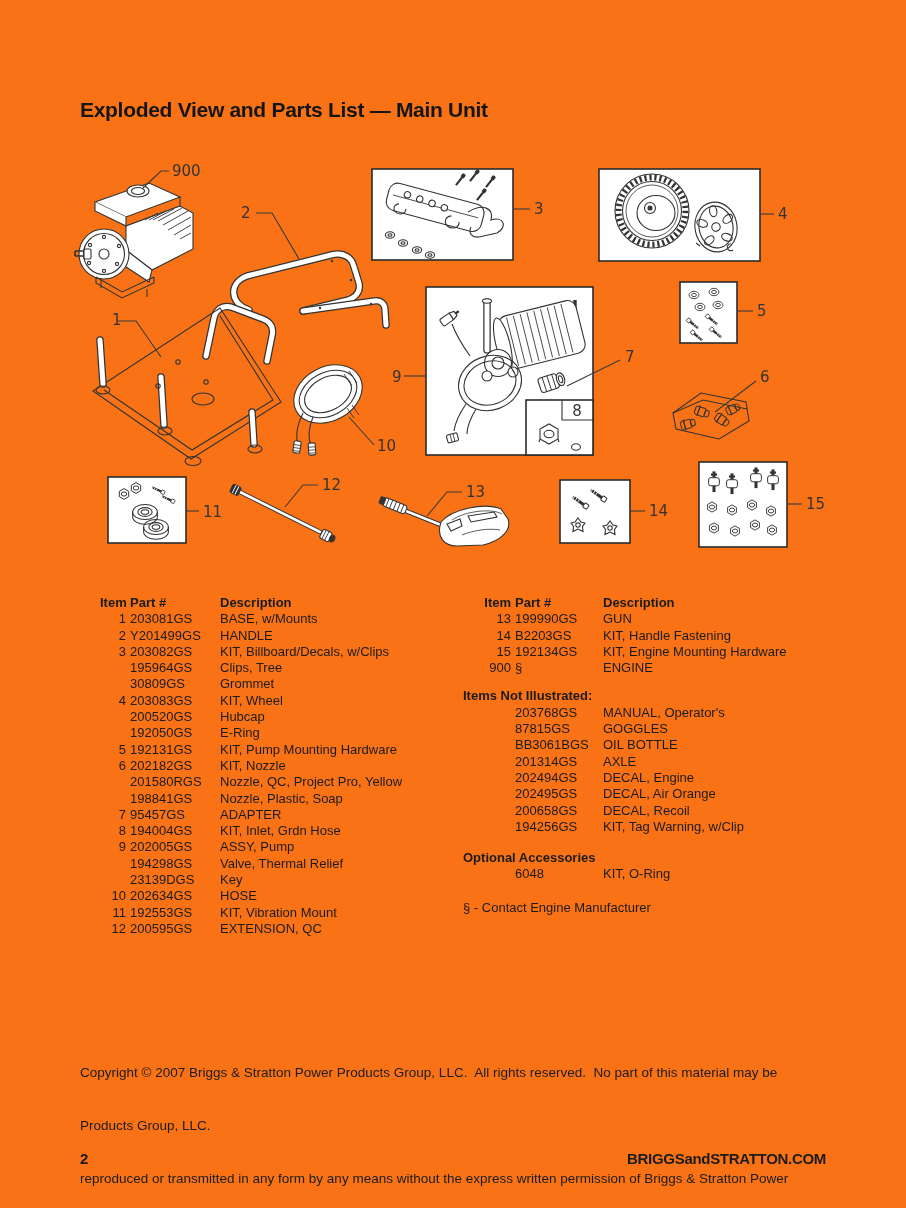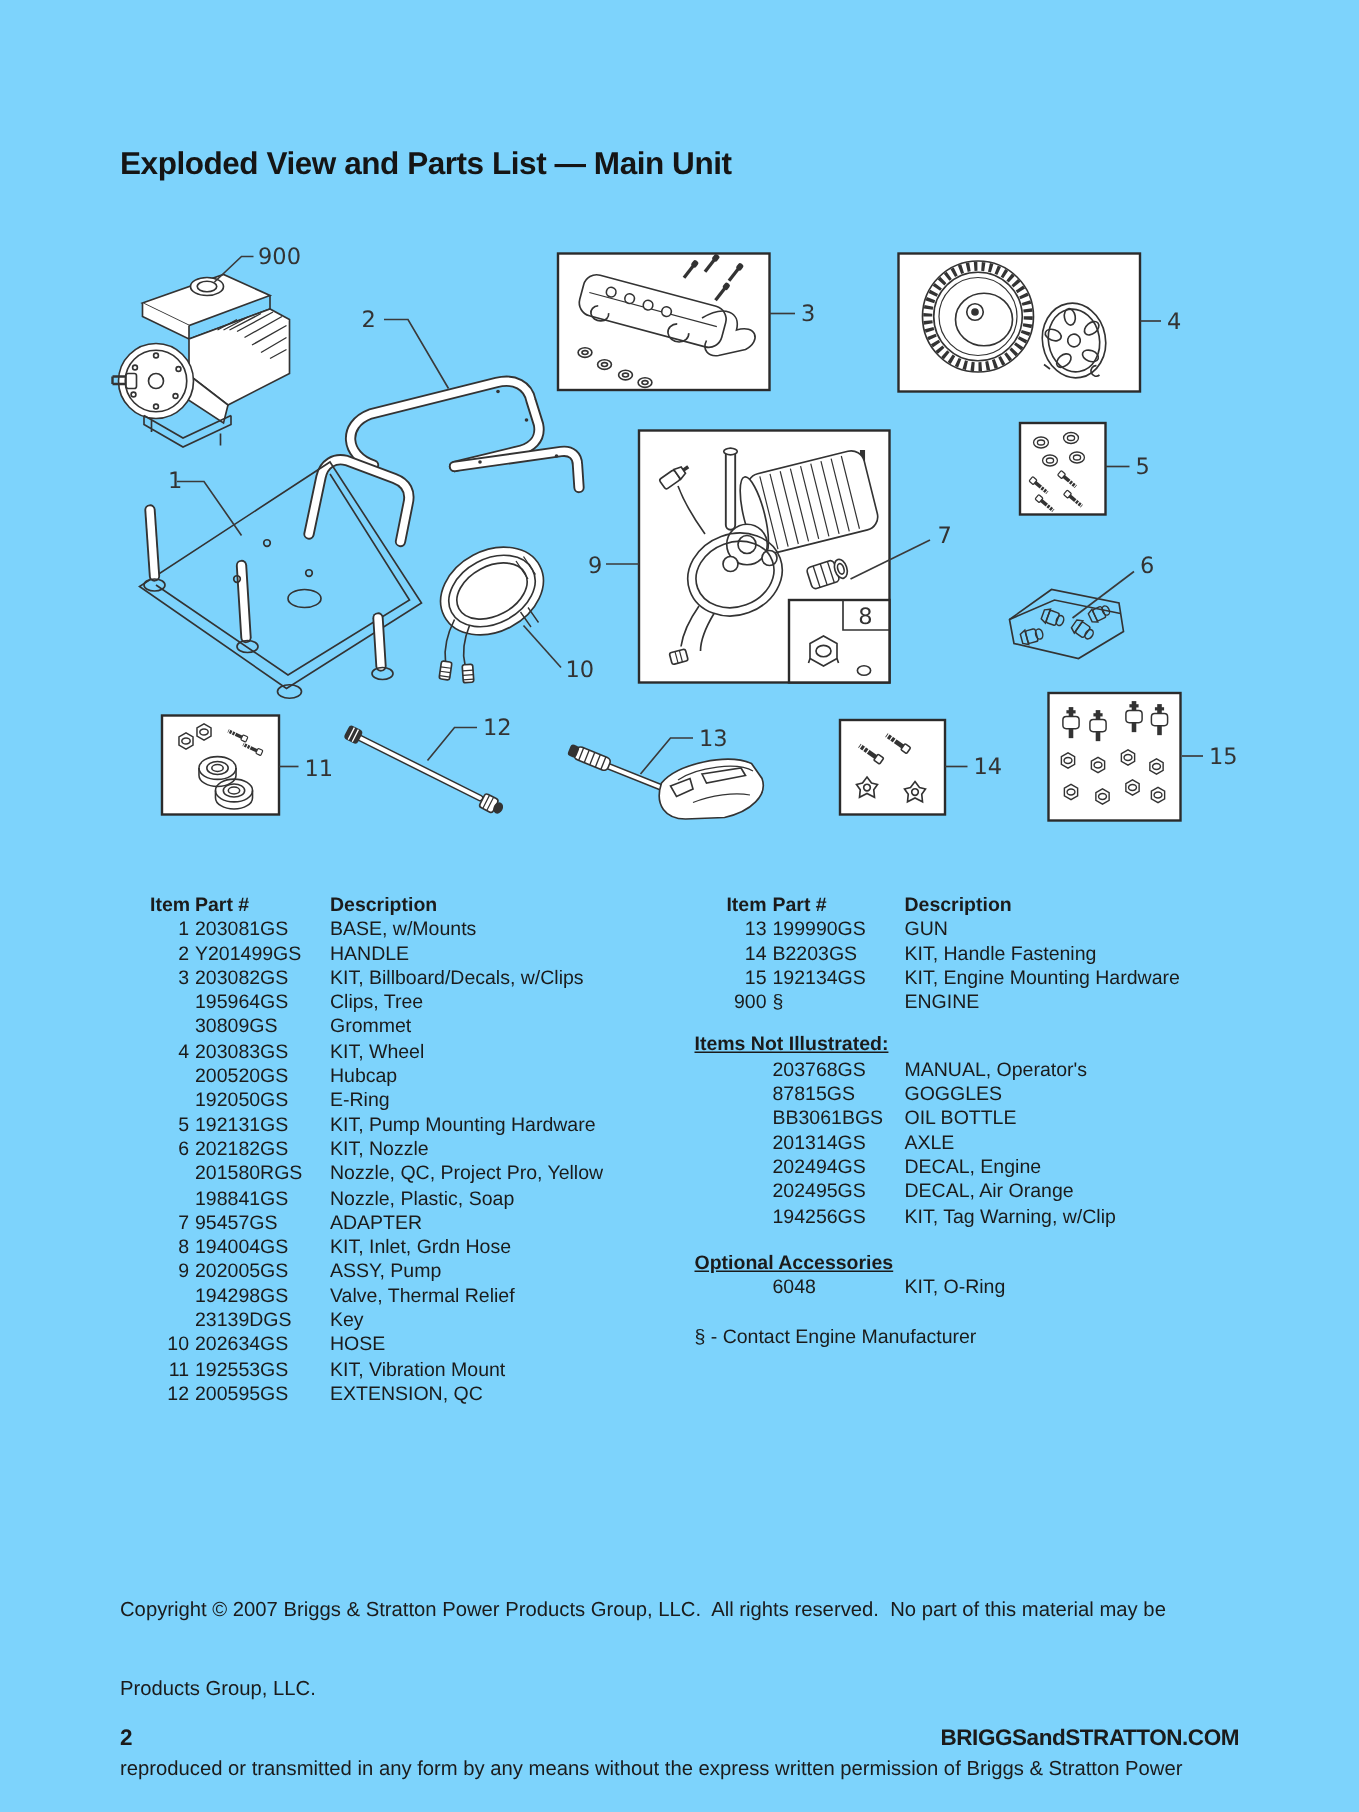--- a/index.html
+++ b/index.html
@@ -1,34 +1,34 @@
 <!DOCTYPE html>
 <html><head>
 <meta charset="utf-8">
 <style>
   html,body{margin:0;padding:0;background:#e8e8e8;}
-  .page{position:relative;width:906px;height:1208px;background:#7dd3fc;margin:0 auto;
+  .page{position:relative;width:906px;height:1208px;background:#f97316;margin:0 auto;
         font-family:"Liberation Sans",sans-serif;color:#1b1b1b;overflow:hidden;}
   .title{position:absolute;left:80px;top:98px;font-size:21px;font-weight:bold;
          letter-spacing:-0.3px;margin:0;color:#151515;}
   .diagram{position:absolute;left:0;top:150px;width:906px;height:432px;}
   svg text{font-family:"DejaVu Sans","Liberation Sans",sans-serif;font-size:15px;fill:#333;stroke:none;}
   .tO{fill:none;stroke:#333;stroke-width:7.5;stroke-linecap:round;stroke-linejoin:round;}
   .tI{fill:none;stroke:#fff;stroke-width:5;stroke-linecap:round;stroke-linejoin:round;}
   .wO{fill:none;stroke:#333;stroke-width:4.6;stroke-linecap:round;}
   .wI{fill:none;stroke:#fff;stroke-width:2.6;stroke-linecap:round;}
   .ln{fill:none;stroke:#333;stroke-width:1.1;}
   .kitbox{fill:#fff;stroke:#2b2b2b;stroke-width:1.6;}
   .leader{fill:none;stroke:#3a3a3a;stroke-width:1.1;}
   .ptable{position:absolute;font-size:13px;line-height:16.3px;}
   .ptable .trow,.thead{display:grid;grid-template-columns:26px 86px 1fr;column-gap:4px;padding-left:20px;}
   .ptable.right .trow,.ptable.right .thead{grid-template-columns:28px 84px 1fr;}
   .c-item{text-align:right;}
   .thead span{font-weight:bold;}
-  .sechead{font-weight:bold;text-decoration:underline;}
+  .sechead{font-weight:bold;}
   .sec-ni{margin-top:12px;}
   .sec-opt{margin-top:15px;}
   .footnote{margin-top:17px;}
   .copyright{position:absolute;left:80px;top:1029px;width:770px;font-size:13.5px;
              line-height:17.6px;white-space:pre-wrap;}
   .pagefooter{position:absolute;left:0;top:1150px;width:906px;box-sizing:border-box;
               padding:0 80px;display:flex;justify-content:space-between;
               font-size:15px;font-weight:bold;letter-spacing:-0.3px;}
 </style>
 </head>
@@ -541,20 +541,25 @@
           <span class="c-part">202494GS</span>
           <span class="c-desc">DECAL, Engine</span>
         </div>
         <div class="trow">
           <span class="c-item"></span>
           <span class="c-part">202495GS</span>
           <span class="c-desc">DECAL,  Air Orange</span>
         </div>
         <div class="trow">
           <span class="c-item"></span>
+          <span class="c-part">200658GS</span>
+          <span class="c-desc">DECAL, Recoil</span>
+        </div>
+        <div class="trow">
+          <span class="c-item"></span>
           <span class="c-part">194256GS</span>
           <span class="c-desc">KIT, Tag Warning, w/Clip</span>
         </div>
       </div>
 
     <div class="sechead sec-opt">Optional Accessories</div>
     <div>
         <div class="trow">
           <span class="c-item"></span>
           <span class="c-part">6048</span>

